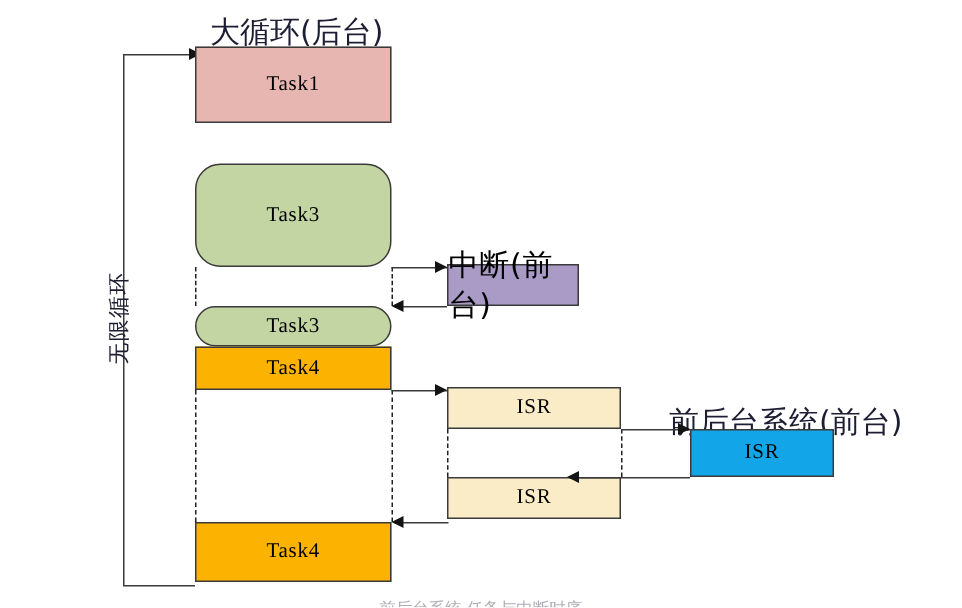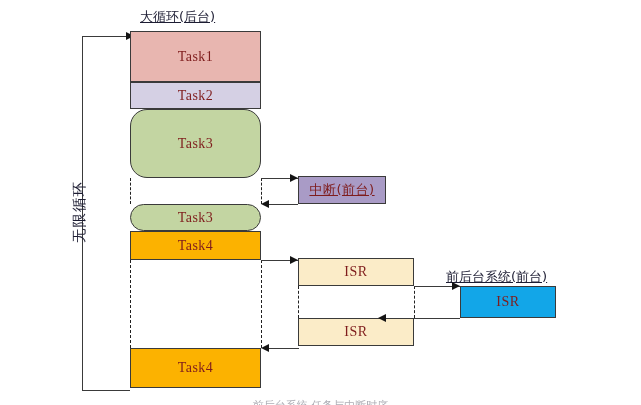--- a/index.html
+++ b/index.html
@@ -4,37 +4,37 @@
 <style>
   html,body{margin:0;padding:0;background:#ffffff;}
   body{width:641px;height:405px;position:relative;overflow:hidden;
        font-family:"Liberation Serif","DejaVu Serif",serif;color:#1a1a2e;}
 
   .diagram{position:absolute;left:0;top:0;width:641px;height:405px;}
 
   
   .box{position:absolute;box-sizing:border-box;border:1.2px solid #3a3a3a;
        display:flex;align-items:center;justify-content:center;
-       font-size:14px;letter-spacing:.5px;color:#7f1d1d;}
+       font-size:14px;letter-spacing:.5px;color:#000000;}
 
   
   .task1{background:#e8b6b0;}
   .task2{background:#d5d0e4;}
   .task3{background:#c3d5a2;border-radius:17px;}
   .task4{background:#fcb200;}
   .blank{background:#ffffff;border:none;}
 
   
   .isr{background:#fbecc8;}
   .isr-nested{background:#12a6e8;}
   .interrupt{background:#a99bc6;}
 
   
   .lbl{position:absolute;font-size:14.5px;color:#1d1d33;white-space:nowrap;}
-  .lbl-cjk{font-family:"DejaVu Sans","Liberation Sans",sans-serif;font-size:13px;text-decoration:underline;}
+  .lbl-cjk{font-family:"DejaVu Sans","Liberation Sans",sans-serif;font-size:20px;}
 
   
   .vlabel{position:absolute;transform-origin:0 0;
           transform:rotate(-90deg);white-space:nowrap;
           font-family:"DejaVu Sans","Liberation Sans",sans-serif;
           font-size:14.5px;color:#1d1d33;letter-spacing:1px;}
 
   
   .hline{position:absolute;height:0;border-top:1.2px solid #3a3a3a;}
   .vline{position:absolute;width:0;border-left:1.2px solid #3a3a3a;}
@@ -62,21 +62,20 @@
   <div class="arr arr-r" style="left:126px;top:31.5px;"></div>
 
   <div class="vline" style="left:82px;top:36px;height:354px;"></div>
 
   <div class="hline" style="left:82px;top:390px;width:48px;"></div>
 
   <div class="vlabel" style="left:70px;top:243px;">无限循环</div>
 
   <div class="box task1" style="left:130px;top:31px;width:131px;height:51px;">Task1</div>
 
-  <div class="box task2" style="left:130px;top:82px;width:131px;height:27px;">Task2</div>
 
   <div class="box task3" style="left:130px;top:109px;width:131px;height:69px;">Task3</div>
 
   <div class="box blank" style="left:130px;top:178px;width:131px;height:26px;"></div>
 
   <div class="box task3" style="left:130px;top:204px;width:131px;height:27px;">Task3</div>
 
   <div class="box task4" style="left:130px;top:231px;width:131px;height:29px;">Task4</div>
 
   <div class="box blank" style="left:130px;top:260px;width:131px;height:88px;"></div>

